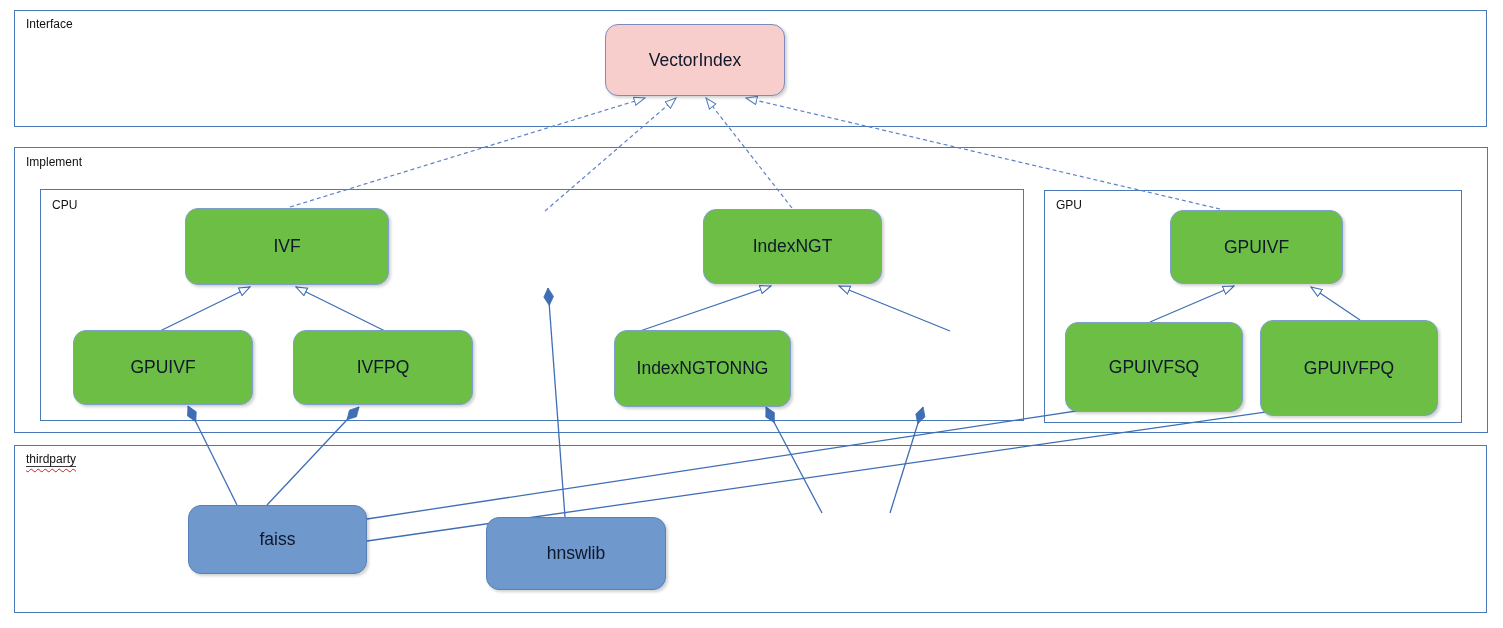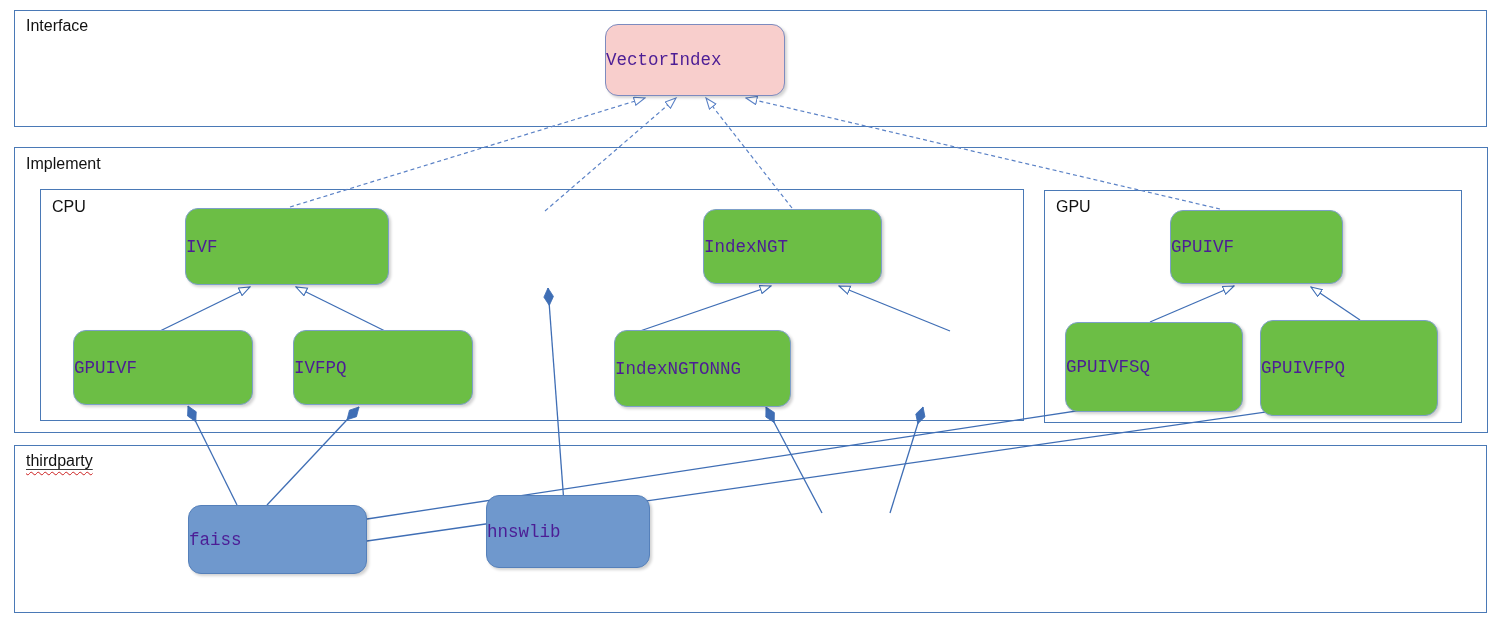--- a/index.html
+++ b/index.html
@@ -17,29 +17,29 @@
   html,body{margin:0;padding:0;background:#ffffff;}
   .canvas{
     position:relative;width:1503px;height:628px;background:#ffffff;overflow:hidden;
     font-family:"Liberation Sans",sans-serif;
   }
   .container{
     position:absolute;border:1.6px solid var(--container-border);background:transparent;
     box-sizing:border-box;
   }
   .container-label{
-    position:absolute;font-family:"Liberation Sans",sans-serif;font-size:16px;color:var(--label-color);
+    position:absolute;font-family:"Liberation Sans",sans-serif;font-size:12px;color:var(--label-color);
     white-space:nowrap;
   }
   .u-solid{text-decoration:underline solid #3a3a3a;text-underline-offset:3px;}
   .u-wavy{text-decoration:underline wavy #cc1f1f;text-underline-offset:5px;text-decoration-thickness:1px;}
   .node{
     position:absolute;border-radius:13px;box-sizing:border-box;
-    display:flex;align-items:center;justify-content:flex-start;
-    font-family:Liberation Mono, monospace;font-size:17.5px;color:#4c1d95;
+    display:flex;align-items:center;justify-content:center;
+    font-family:Liberation Sans, sans-serif;font-size:17.5px;color:#0f172a;
     box-shadow:2px 2px 3px rgba(0,0,0,0.18);
   }
   .node-green{background:var(--green-fill);border:1px solid var(--green-border);}
   .node-pink{background:var(--pink-fill);border:1px solid var(--pink-border);}
   .node-blue{background:var(--blue-fill);border:1px solid var(--blue-border);}
   svg.edges{position:absolute;left:0;top:0;pointer-events:none;}
   .edge-solid{stroke:var(--edge);stroke-width:1.3;fill:none;}
   .edge-dashed{stroke:var(--edge-dash);stroke-width:1.2;fill:none;stroke-dasharray:4 3;}
 </style>
 </head>
@@ -119,17 +119,17 @@
   <div class="node node-green" style="left:1065px;top:322px;width:178px;height:90px">
     <span>GPUIVFSQ</span>
   </div>
   <div class="node node-green" style="left:1260px;top:320px;width:178px;height:96px">
     <span>GPUIVFPQ</span>
   </div>
 
   <div class="node node-blue" style="left:188px;top:505px;width:179px;height:69px">
     <span>faiss</span>
   </div>
-  <div class="node node-blue" style="left:486px;top:495px;width:164px;height:73px">
+  <div class="node node-blue" style="left:486px;top:517px;width:180px;height:73px">
     <span>hnswlib</span>
   </div>
 
 </div>
 
 </body></html>

